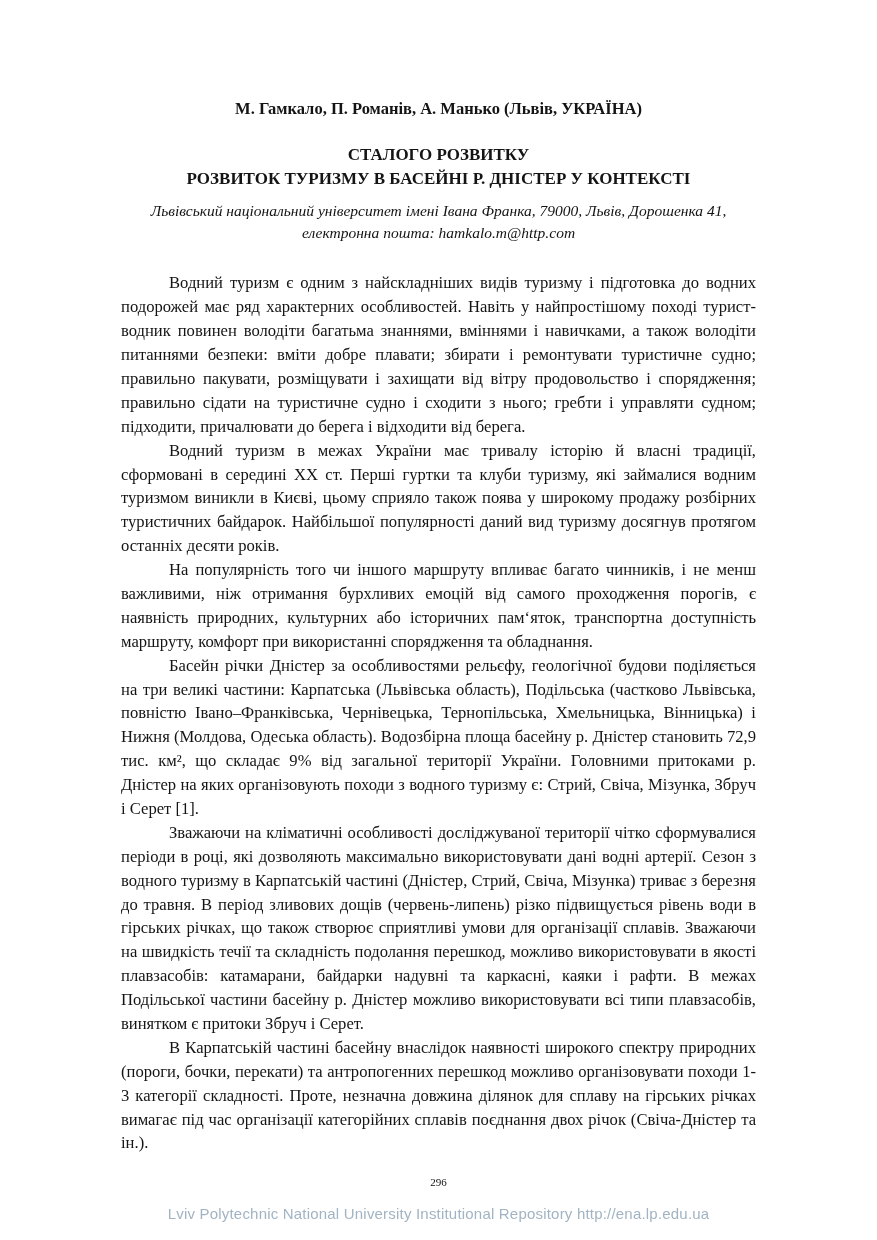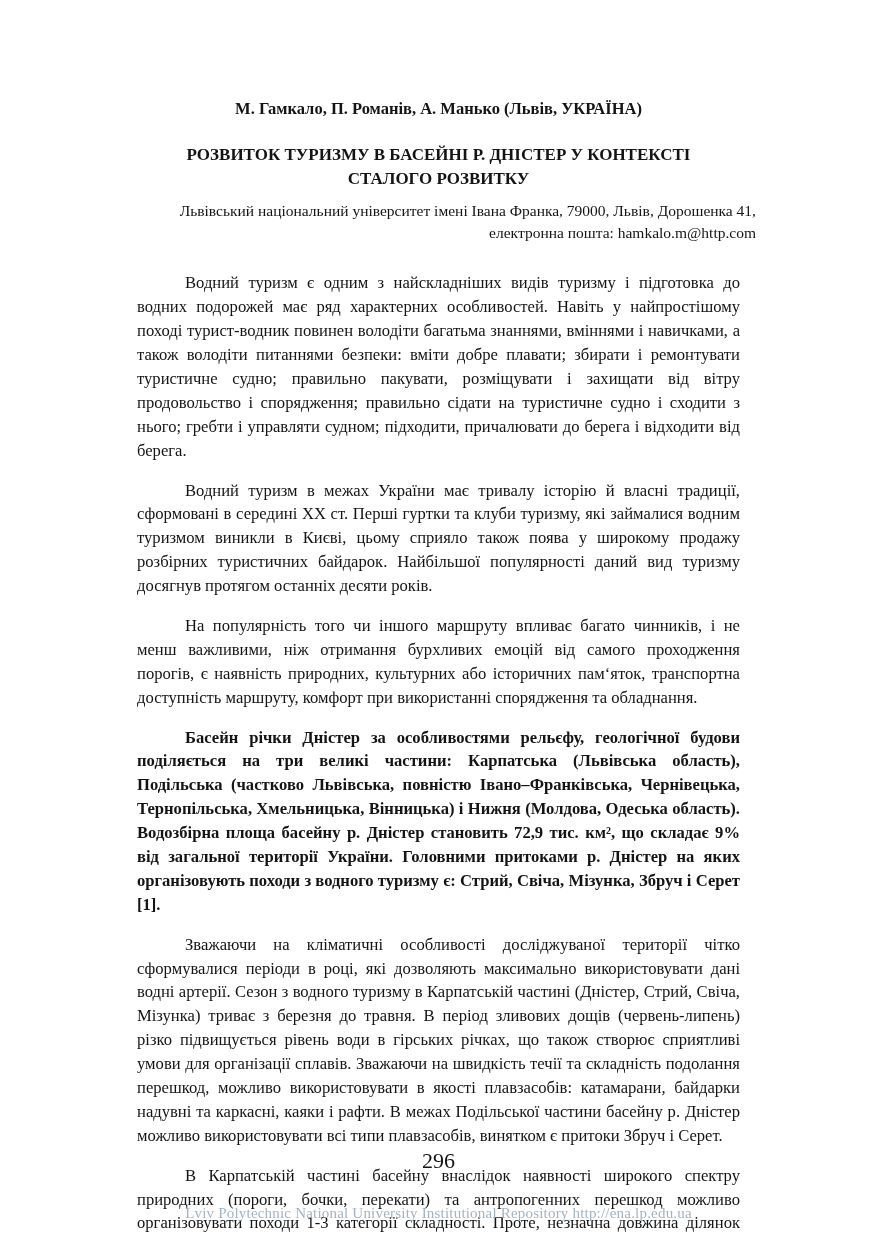--- a/index.html
+++ b/index.html
@@ -27,68 +27,69 @@
   }
   .title-block {
     margin-top: 24px;
     text-align: center;
     font-weight: bold;
     font-size: 17px;
     line-height: 1.4;
   }
   .affiliation-block {
     margin-top: 9px;
-    text-align: right;
+    text-align: center;
+    font-style: italic;
     font-size: 15.5px;
     line-height: 1.4;
   }
   .document-body {
     margin-top: 28px;
     font-size: 16.6px;
     line-height: 1.44;
     text-align: justify;
   }
   .document-body p {
-    margin: 16px;
+    margin: 0;
     text-indent: 48px;
   }
   .document-body p.bold {
-    font-weight: bold;
+    font-weight: normal;
   }
   .page-number {
     position: absolute;
     left: 0;
     right: 0;
-    bottom: 66px;
+    bottom: 52px;
     text-align: center;
-    font-size: 22px;
+    font-size: 11px;
     color: #141414;
   }
   .repo-footer {
     position: absolute;
     left: 0;
     right: 0;
     bottom: 18px;
     text-align: center;
-    font-family: Liberation Serif, serif;
+    font-family: Liberation Sans, sans-serif;
     font-size: 15px;
     color: #a2b4c3;
     letter-spacing: 0.2px;
   }
 </style>
 </head>
 <body>
 
 <div class="page">
 
   <div class="authors">М. Гамкало, П. Романів, А. Манько (Львів, УКРАЇНА)</div>
 
   <div class="title-block">
+    <div>СТАЛОГО РОЗВИТКУ</div>
     <div>РОЗВИТОК ТУРИЗМУ В БАСЕЙНІ Р. ДНІСТЕР У КОНТЕКСТІ</div>
-    <div>СТАЛОГО РОЗВИТКУ</div>
   </div>
 
   <div class="affiliation-block">
     <div>Львівський національний університет імені Івана Франка, 79000, Львів, Дорошенка 41,</div>
     <div>електронна пошта: hamkalo.m@http.com</div>
   </div>
 
   <div class="document-body">
 
       <p>Водний туризм є одним з найскладніших видів туризму і підготовка до водних подорожей має ряд характерних особливостей. Навіть у найпростішому поході турист-водник повинен володіти багатьма знаннями, вміннями і навичками, а також володіти питаннями безпеки: вміти добре плавати; збирати і ремонтувати туристичне судно; правильно пакувати, розміщувати і захищати від вітру продовольство і спорядження; правильно сідати на туристичне судно і сходити з нього; гребти і управляти судном; підходити, причалювати до берега і відходити від берега.</p>

